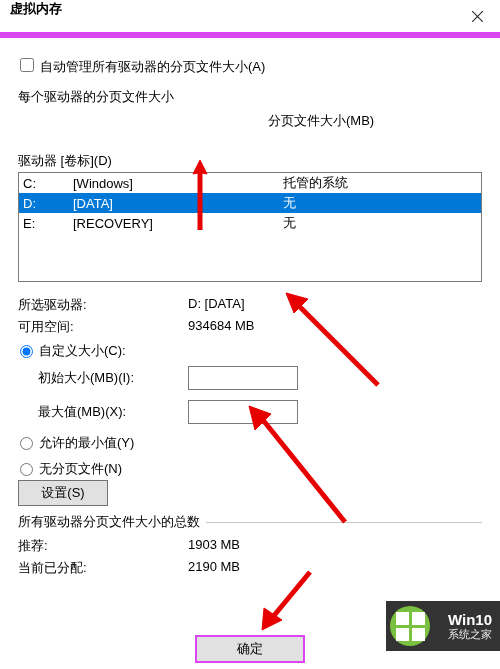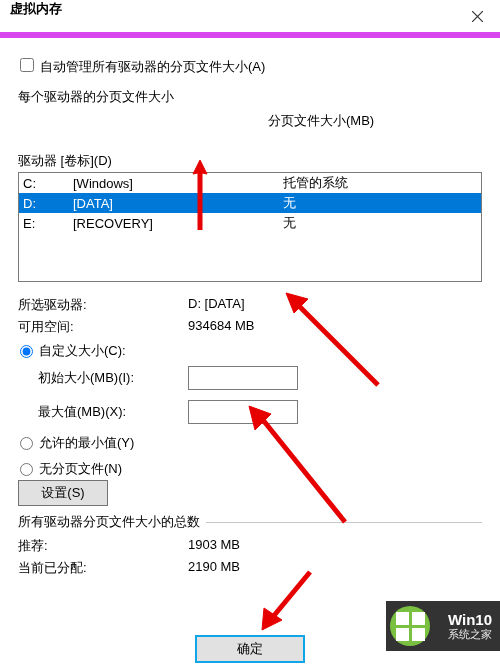--- a/index.html
+++ b/index.html
@@ -135,21 +135,21 @@
   .totals .kv .k { width: 170px; }
   .bottom-bar {
     position: absolute;
     left: 0; right: 0; bottom: 6px;
     display: flex;
     justify-content: center;
   }
   .ok-btn {
     min-width: 110px;
     height: 28px;
-    border: 2px solid #0ea5e9;
+    border: 2px solid #d946ef;
     background: #e1e1e1;
     font-size: 13px;
   }
   
   .watermark {
     position: absolute;
     right: 0;
     bottom: 18px;
     height: 50px;
     display: flex;

